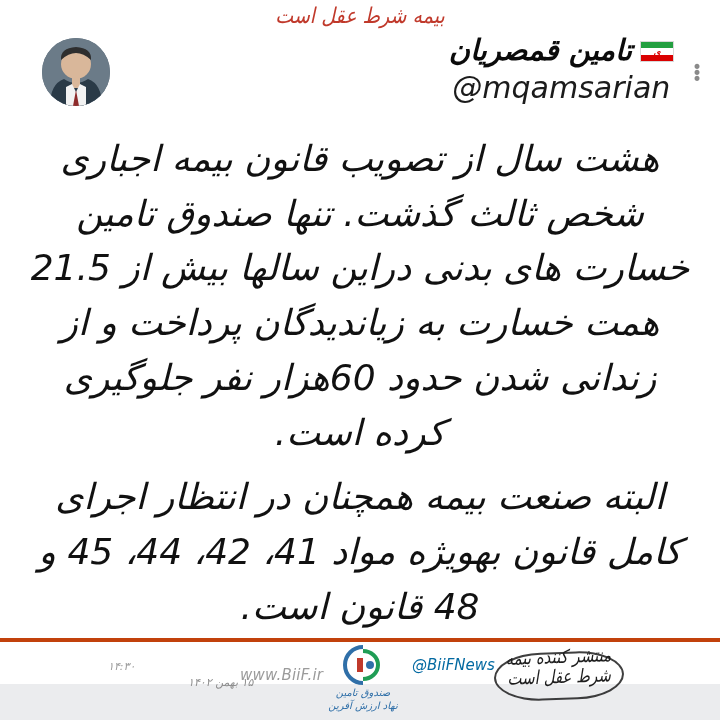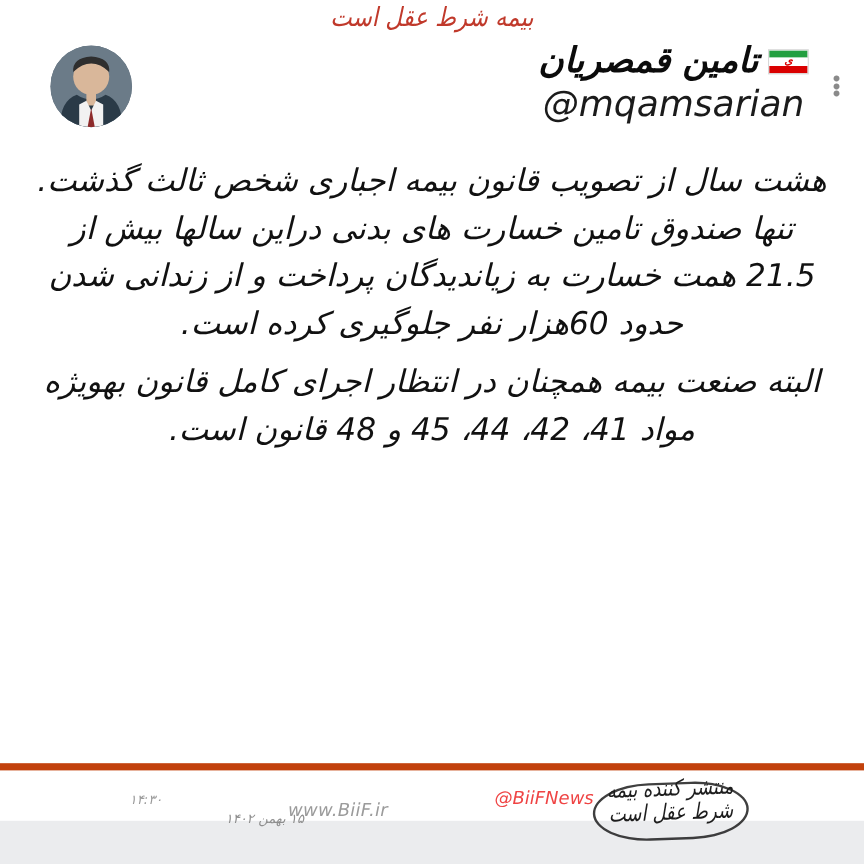--- a/index.html
+++ b/index.html
@@ -110,36 +110,36 @@
 
   
   .body {
     position: absolute;
     top: 132px;
     left: 28px;
     width: 664px;
     direction: rtl;
     text-align: center;
     color: #111111;
-    font-size: 26px;
+    font-size: 36px;
     line-height: 1.52;
     font-family: "DejaVu Sans", "Liberation Sans", sans-serif;
   }
   .para { margin: 0 0 2px 0; }
   .para.second { margin-top: 10px; text-align: center; }
 
   
   .footer {
     position: absolute;
     left: 0;
     bottom: 0;
     width: 720px;
     height: 78px;
     background: #ffffff;
-    border-top: 6px solid #c2410c;
+    border-top: 4px solid #c2410c;
   }
   .footer-strip {
     position: absolute;
     left: 0;
     bottom: 0;
     width: 720px;
     height: 36px;
     background: #ebecee;
   }
   .f-date {
@@ -164,21 +164,21 @@
     top: 24px;
     font-size: 15px;
     color: #9b9b9b;
     letter-spacing: 0.2px;
   }
   .f-news {
     position: absolute;
     left: 412px;
     top: 14px;
     font-size: 15px;
-    color: #ef4444;
+    color: #0369a1;
   }
   .logo-sandogh {
     position: absolute;
     left: 320px;
     top: 2px;
     width: 86px;
     text-align: center;
   }
   .logo-mark {
     width: 56px;
@@ -260,20 +260,34 @@
   </div>
 
   <div class="footer">
     <div class="footer-strip"></div>
 
     <div class="f-date2">۱۴:۳۰</div>
     <div class="f-date">۱۵ بهمن ۱۴۰۲</div>
     <div class="f-site">www.BiiF.ir</div>
     <div class="f-news">@BiiFNews</div>
 
+    <div class="logo-sandogh">
+      <div class="logo-mark">
+        <svg width="56" height="42" viewBox="0 0 56 42" aria-hidden="true">
+          <path d="M28 3 C18 3 10 11 10 21 C10 31 18 39 28 39" fill="none" stroke="#2f6fa8" stroke-width="4"></path>
+          <path d="M28 7 C36 7 43 13 43 21 C43 29 36 35 28 35" fill="none" stroke="#1f9d55" stroke-width="4"></path>
+          <path d="M22 14 h6 v14 h-6z" fill="#c0392b"></path>
+          <circle cx="35" cy="21" r="4" fill="#2f6fa8"></circle>
+        </svg>
+      </div>
+      <div class="logo-caption">
+        <div>صندوق تامین</div>
+        <div>نهاد ارزش آفرین</div>
+      </div>
+    </div>
 
     <div class="seal">
       <div class="seal-border"></div>
       <span class="seal-line">منتشر کننده بیمه شرط عقل است</span>
     </div>
   </div>
 
 </div>
 
 </body></html>

